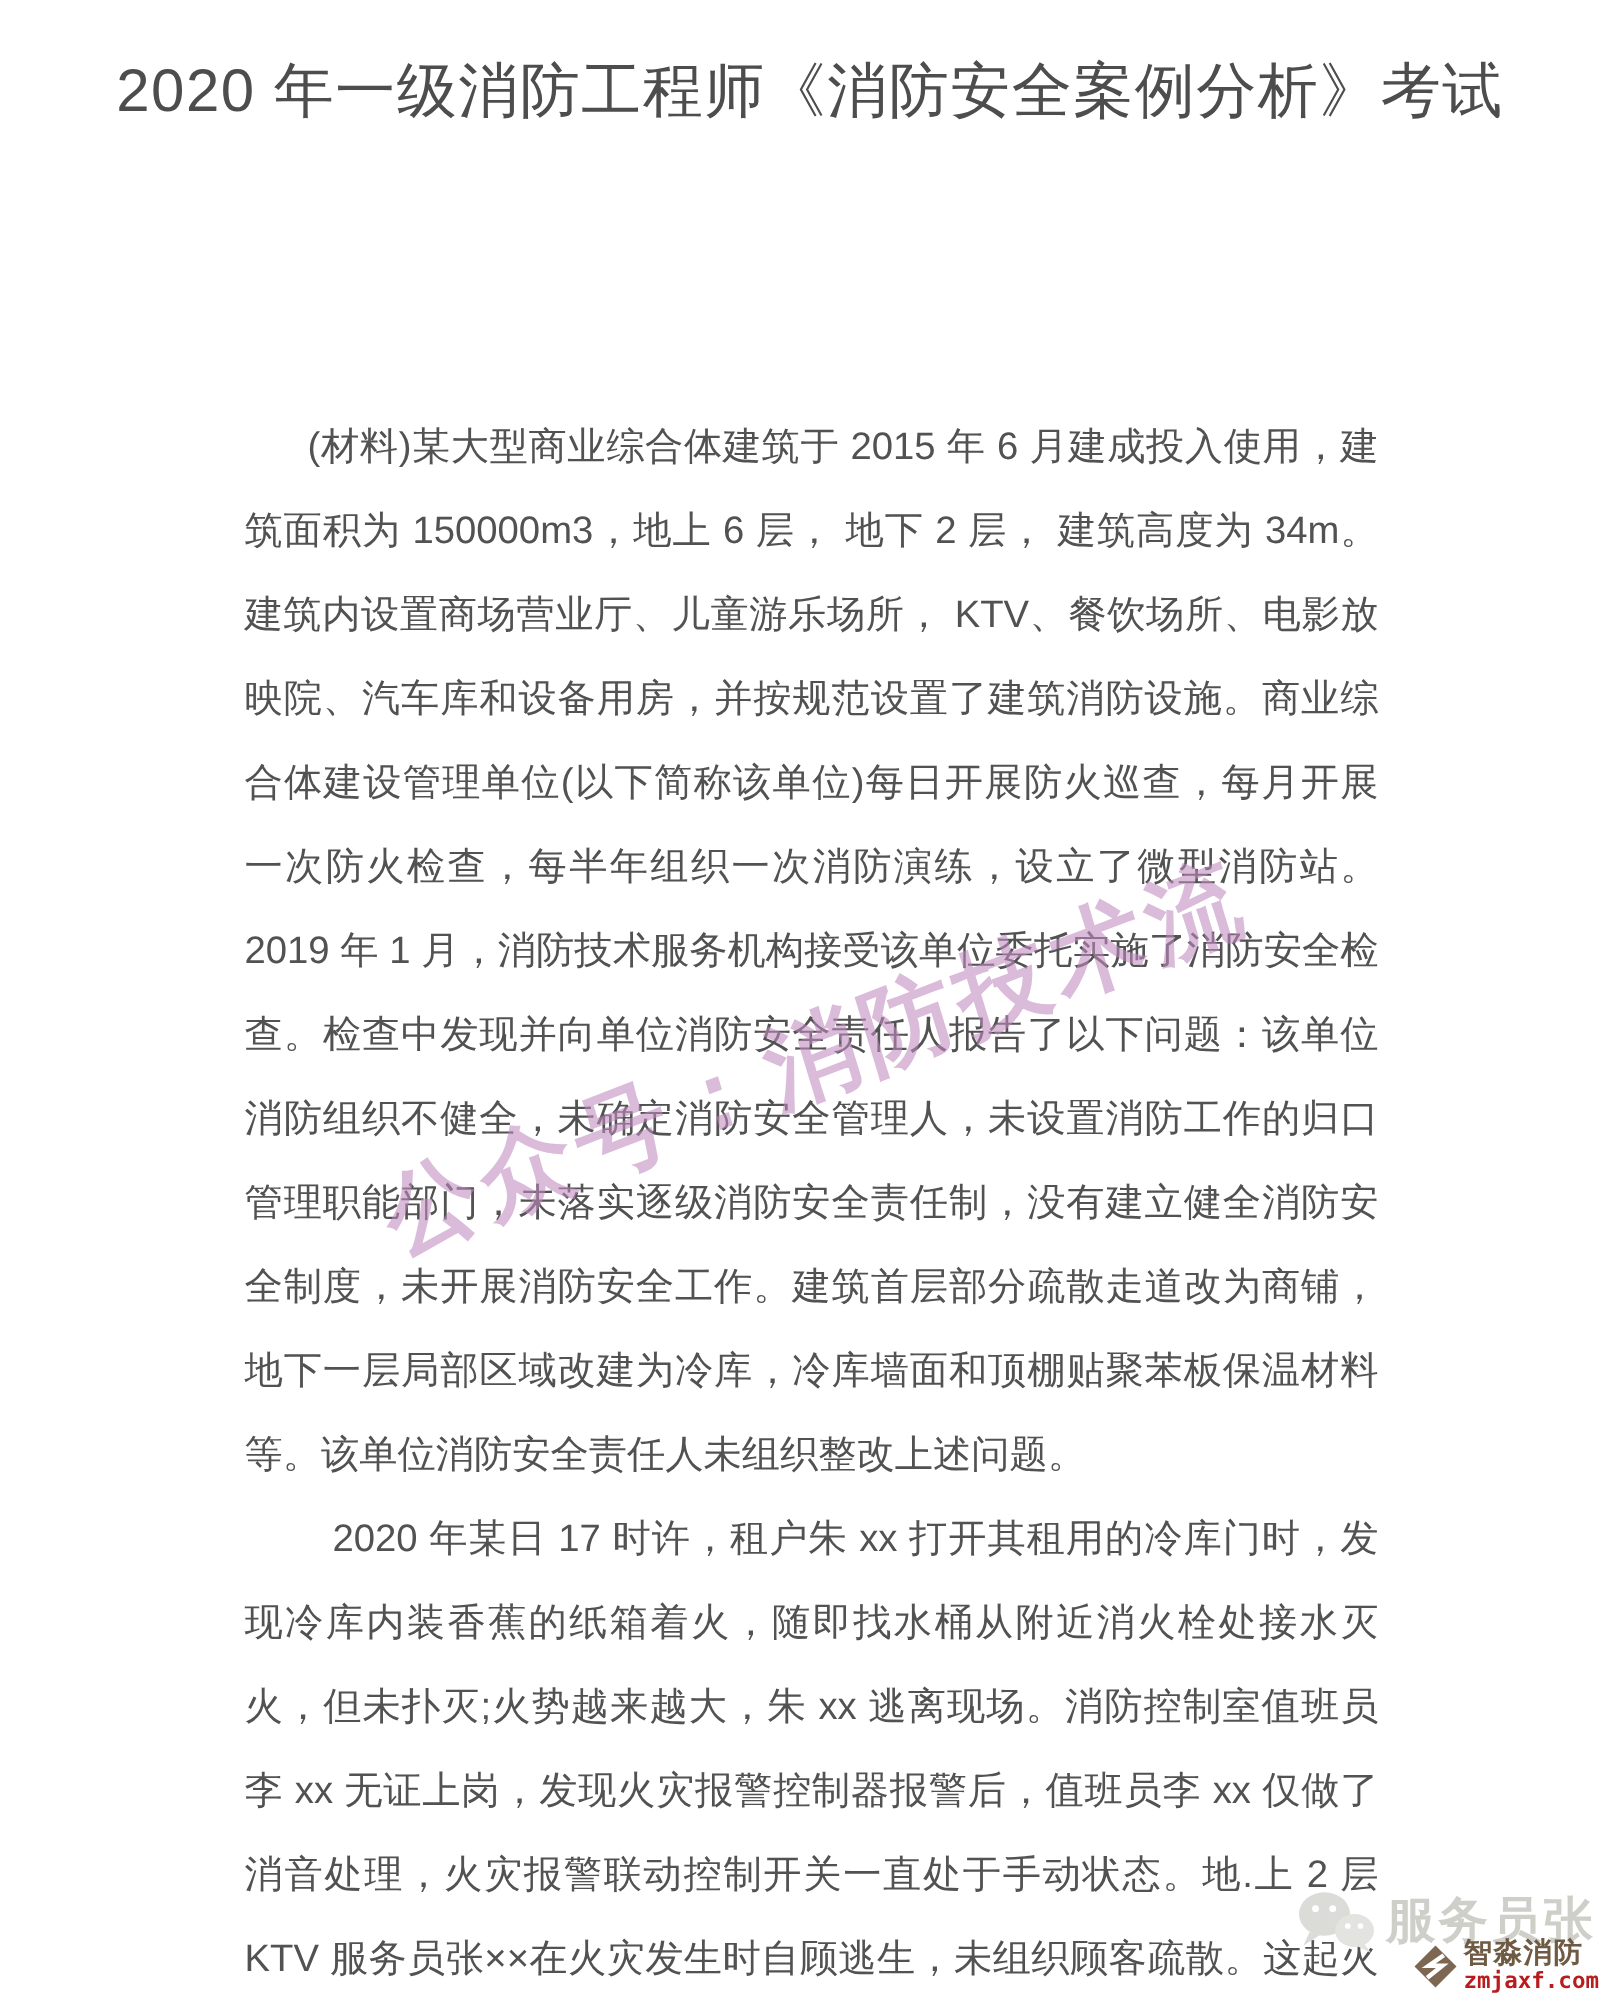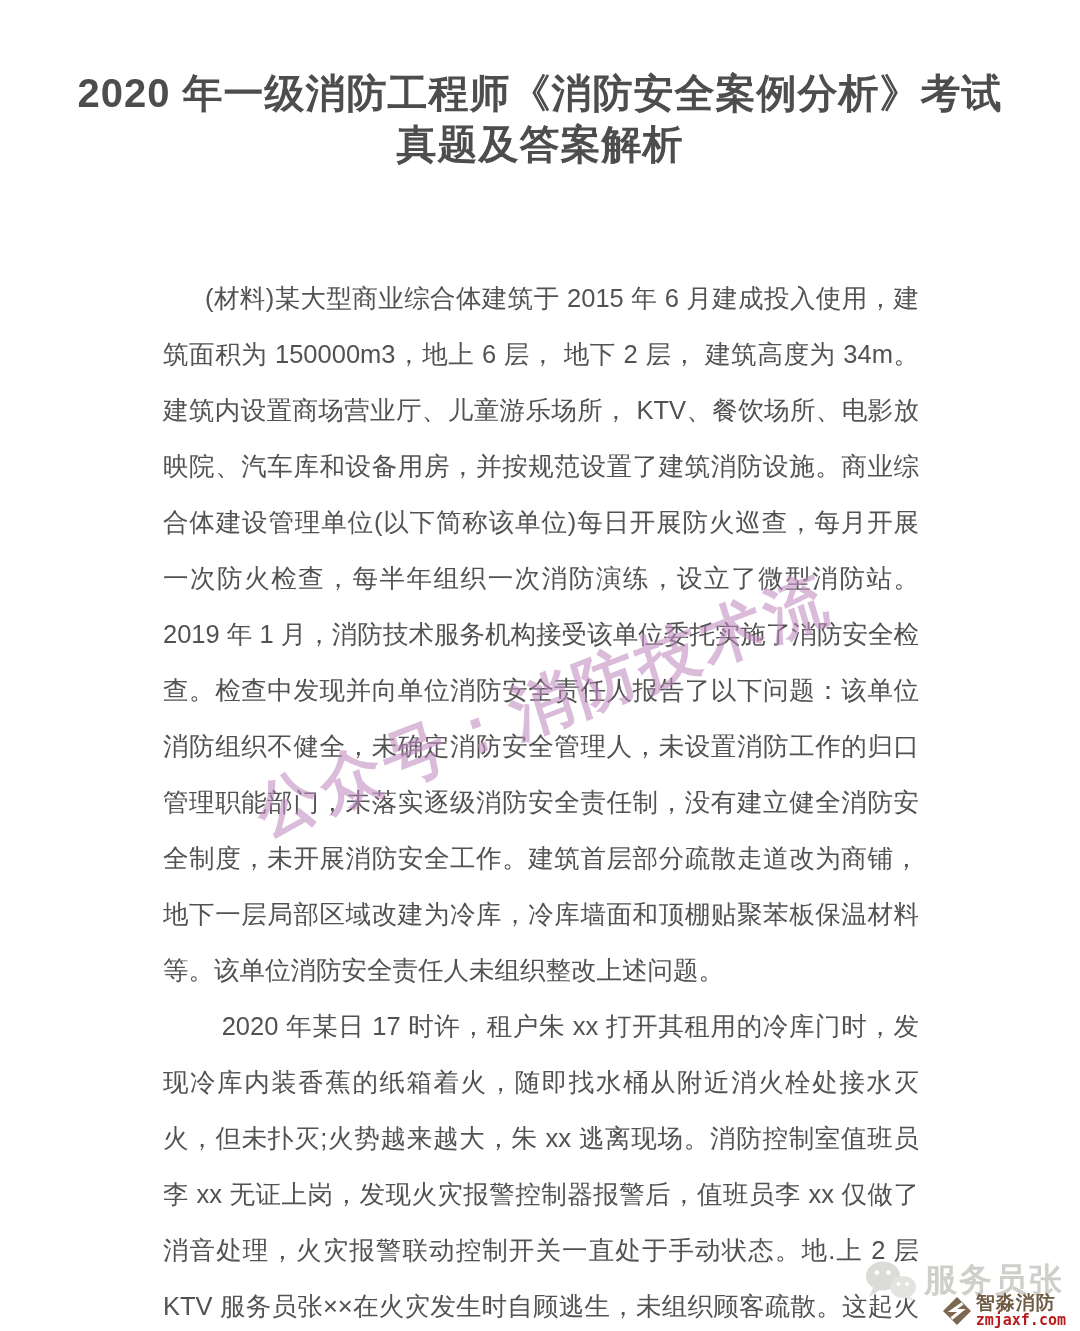--- a/index.html
+++ b/index.html
@@ -13,24 +13,23 @@
     height: 1331px;
     background: #ffffff;
     overflow: hidden;
     font-family: "Liberation Sans", "DejaVu Sans", sans-serif;
   }
   .doc-title {
     padding-top: 36px;
     text-align: center;
     font-size: 40px;
     line-height: 51px;
-    font-weight: 700;
+    font-weight: 400;
     color: #4d4d4d;
     letter-spacing: 1px;
-    margin-top: 32px;
   }
   .case-heading {
     margin-top: 32px;
     text-align: center;
     font-size: 27px;
     font-weight: 700;
     color: #565656;
   }
   .body-text {
     position: absolute;
@@ -102,21 +101,20 @@
     font-family: "DejaVu Sans Mono", "Liberation Mono", monospace;
   }
 </style>
 </head>
 <body>
 
 <div class="page">
 
   <div class="doc-title">
     <div>2020 年一级消防工程师《消防安全案例分析》考试</div>
-    <div>真题及答案解析</div>
   </div>
 
 
   <div class="body-text">
     <p class="para para-1">(材料)某大型商业综合体建筑于 2015 年 6 月建成投入使用，建筑面积为 150000m3，地上 6 层， 地下 2 层， 建筑高度为 34m。建筑内设置商场营业厅、儿童游乐场所， KTV、餐饮场所、电影放映院、汽车库和设备用房，并按规范设置了建筑消防设施。商业综合体建设管理单位(以下简称该单位)每日开展防火巡查，每月开展一次防火检查，每半年组织一次消防演练，设立了微型消防站。2019 年 1 月，消防技术服务机构接受该单位委托实施了消防安全检查。检查中发现并向单位消防安全责任人报告了以下问题：该单位消防组织不健全，未确定消防安全管理人，未设置消防工作的归口管理职能部门，未落实逐级消防安全责任制，没有建立健全消防安全制度，未开展消防安全工作。建筑首层部分疏散走道改为商铺，地下一层局部区域改建为冷库，冷库墙面和顶棚贴聚苯板保温材料等。该单位消防安全责任人未组织整改上述问题。</p>
     <p class="para para-2">2020 年某日 17 时许，租户朱 xx 打开其租用的冷库门时，发现冷库内装香蕉的纸箱着火，随即找水桶从附近消火栓处接水灭火，但未扑灭;火势越来越大，朱 xx 逃离现场。消防控制室值班员李 xx 无证上岗，发现火灾报警控制器报警后，值班员李 xx 仅做了消音处理，火灾报警联动控制开关一直处于手动状态。地.上 2 层 KTV 服务员张××在火灾发生时自顾逃生，未组织顾客疏散。这起火久过火面积 3000m2，造成 8 人死亡，直接经济损失约 2100 万元。起火</p>
   </div>
 
   <div class="watermark">公众号：消防技术流</div>
 

